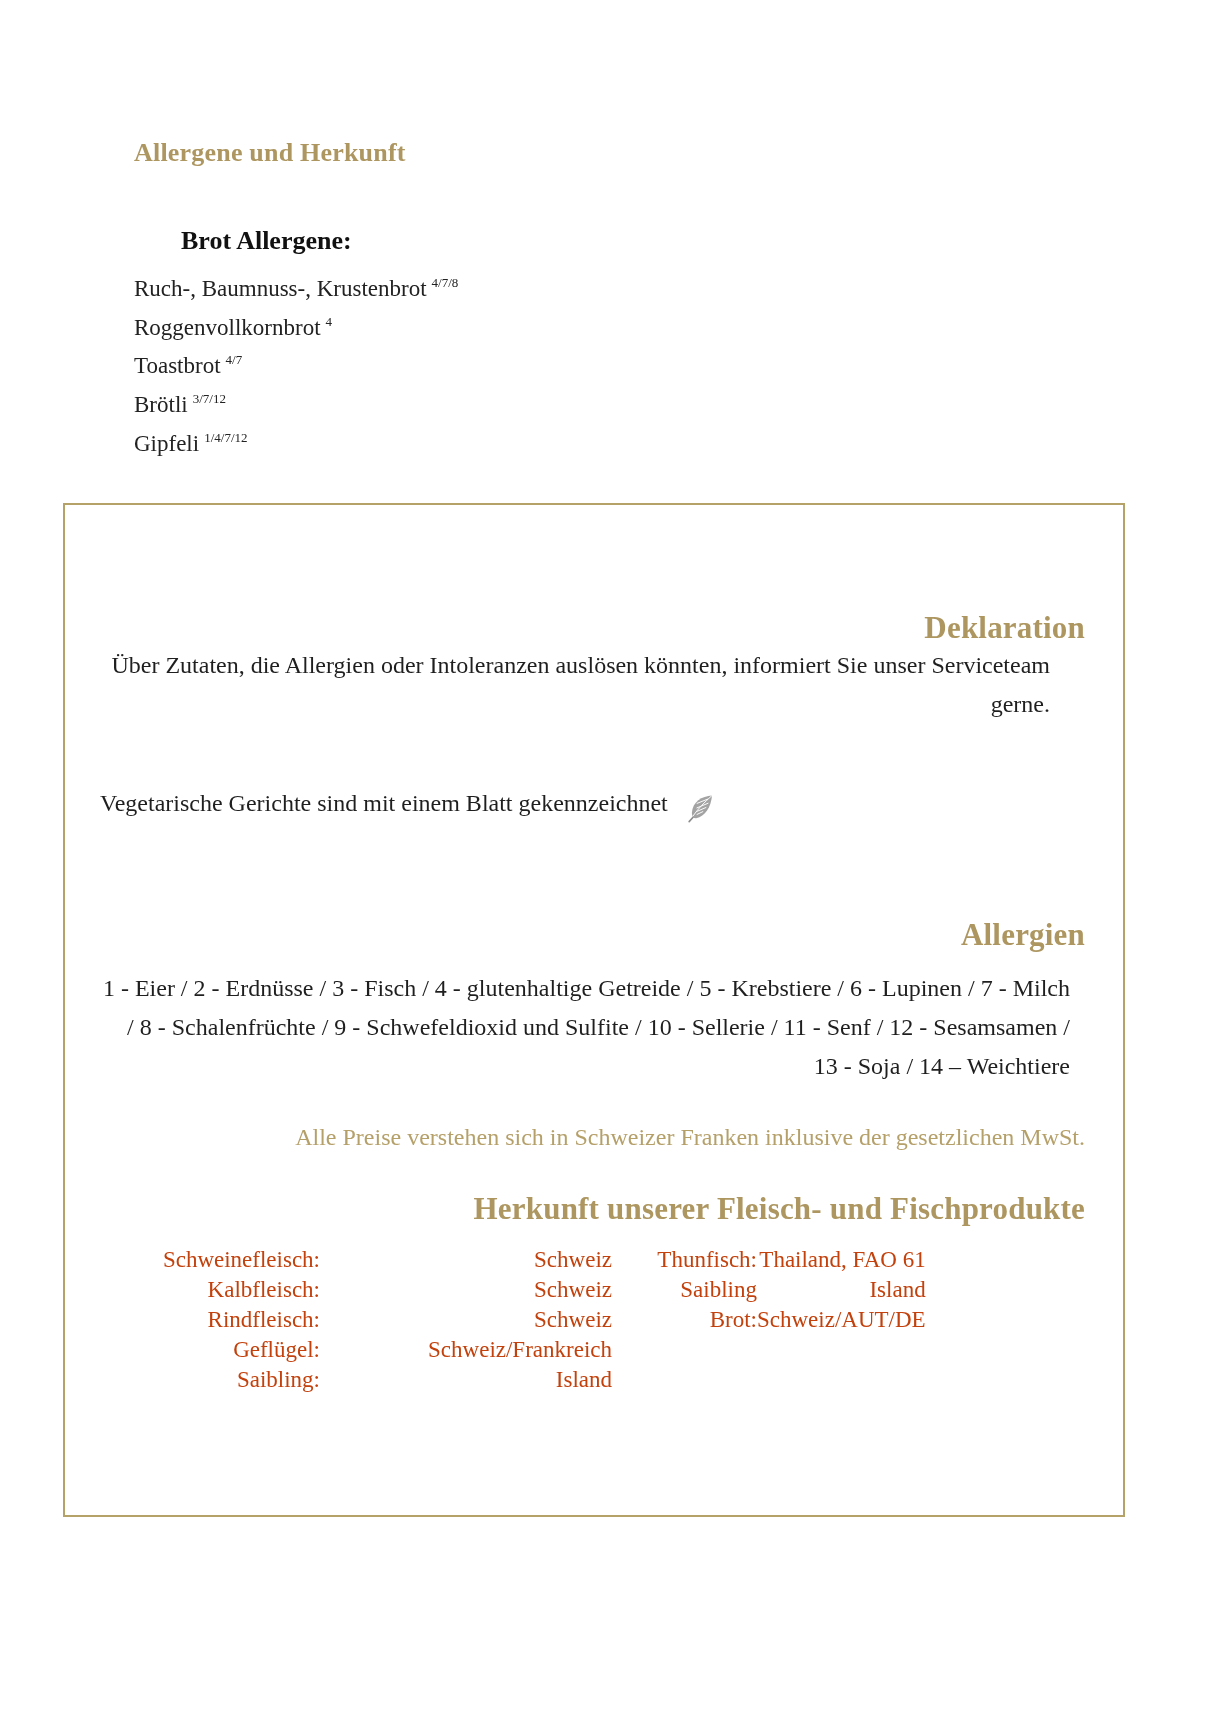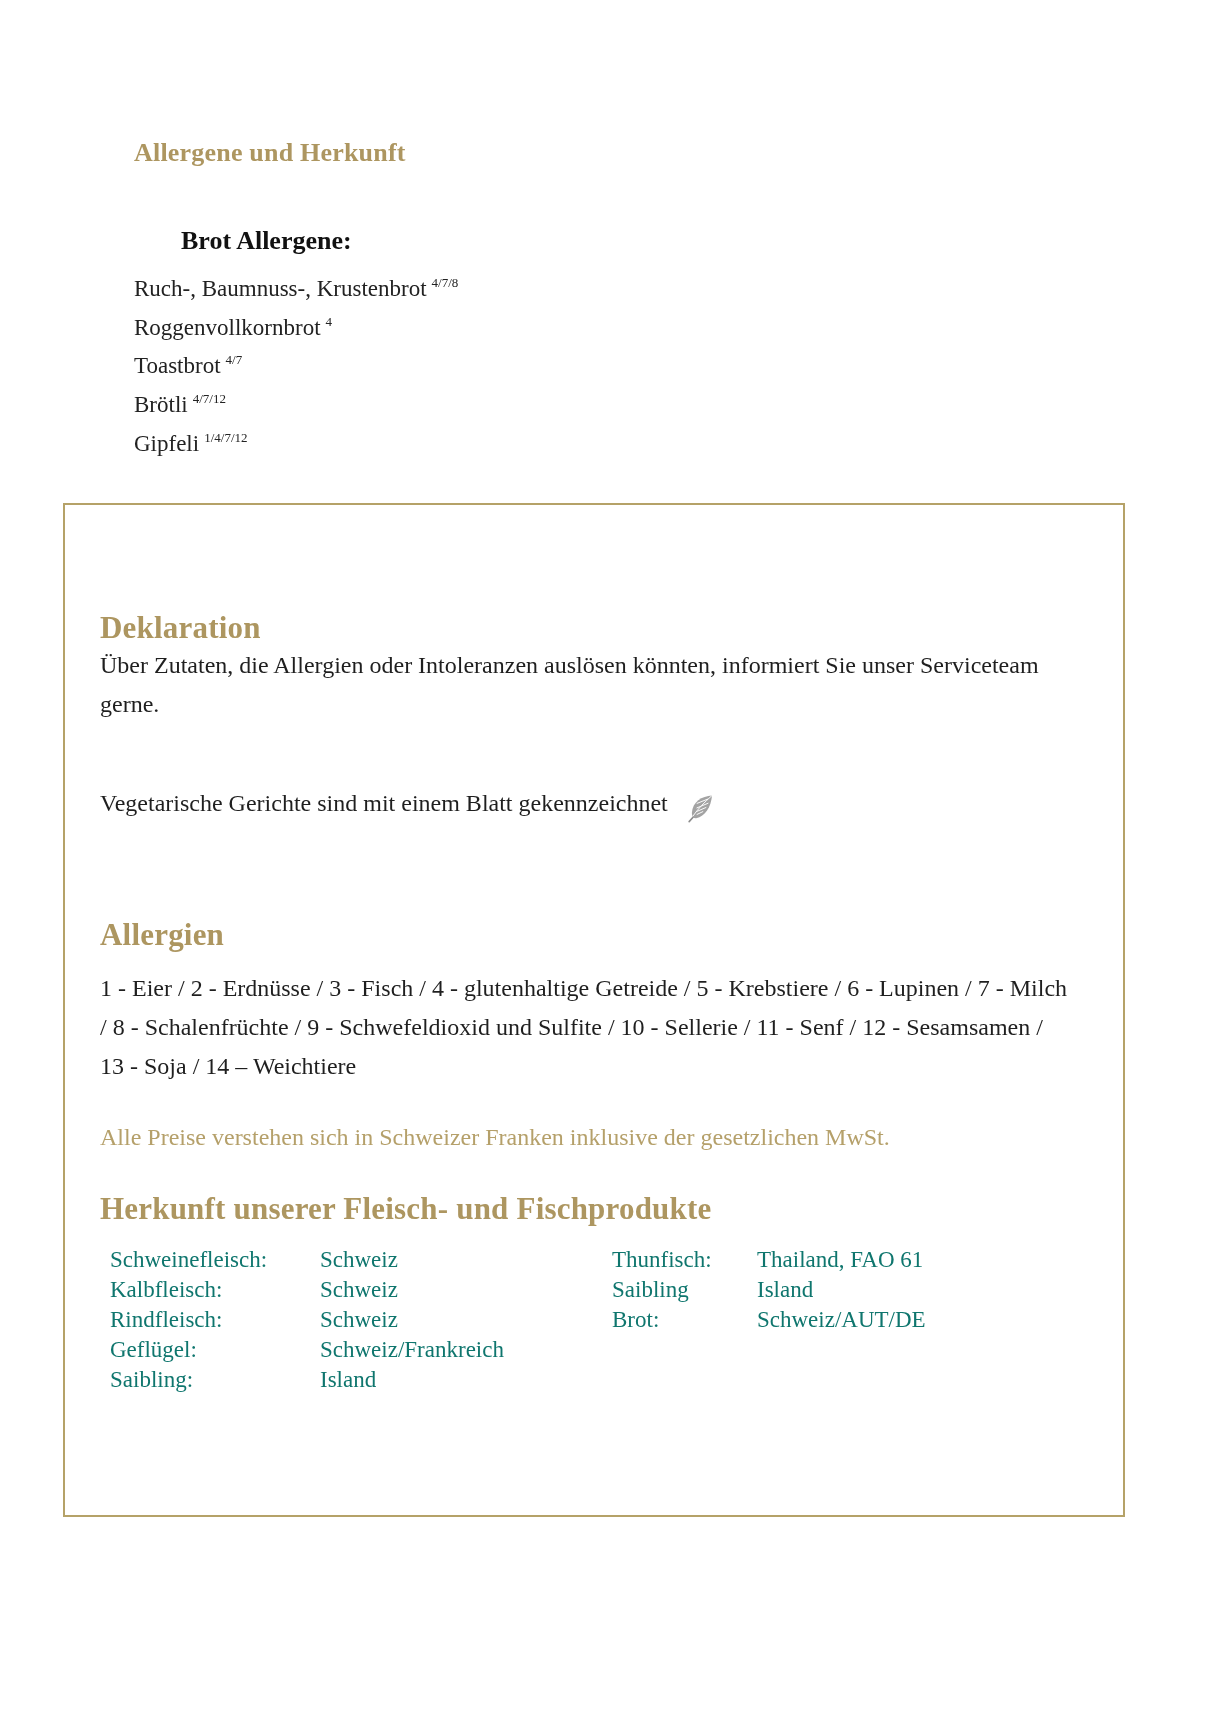--- a/index.html
+++ b/index.html
@@ -43,20 +43,21 @@
 
   .frame-box {
     position: absolute;
     left: 63px;
     top: 503px;
     width: 1062px;
     height: 1014px;
     border: 2px solid #b5a268;
     padding: 105px 38px 0 35px;
     background: #ffffff;
+    text-align: right;
   }
 
   .section-heading {
     font-size: 31px;
     font-weight: bold;
     color: #ad9660;
     letter-spacing: 0.2px;
   }
 
   .declaration-text {
@@ -105,38 +106,38 @@
   }
   .origin-col-left { width: 502px; }
   .origin-col-right { width: auto; }
   .origin-row {
     display: grid;
     font-size: 23px;
     line-height: 30px;
   }
   .origin-col-left .origin-row { grid-template-columns: 210px auto; }
   .origin-col-right .origin-row { grid-template-columns: 145px auto; }
-  .origin-label, .origin-value { color: #0f766e; }
+  .origin-label, .origin-value { color: #c2410c; }
 </style>
 </head>
 <body>
 
 <h1 class="page-title">Allergene und Herkunft</h1>
 
 <section class="bread-section">
   <h2 class="bread-heading">Brot Allergene:</h2>
   <ul class="bread-list">
 
       <li><span>Ruch-, Baumnuss-, Krustenbrot</span><sup>4/7/8</sup></li>
 
       <li><span>Roggenvollkornbrot</span><sup>4</sup></li>
 
       <li><span>Toastbrot</span><sup>4/7</sup></li>
 
-      <li><span>Brötli</span><sup>4/7/12</sup></li>
+      <li><span>Brötli</span><sup>3/7/12</sup></li>
 
       <li><span>Gipfeli</span><sup>1/4/7/12</sup></li>
     </ul>
 </section>
 
 <div class="frame-box">
 
   <section>
     <h2 class="section-heading">Deklaration</h2>
     <p class="declaration-text">Über Zutaten, die Allergien oder Intoleranzen auslösen könnten, informiert Sie unser Serviceteam gerne.</p>

